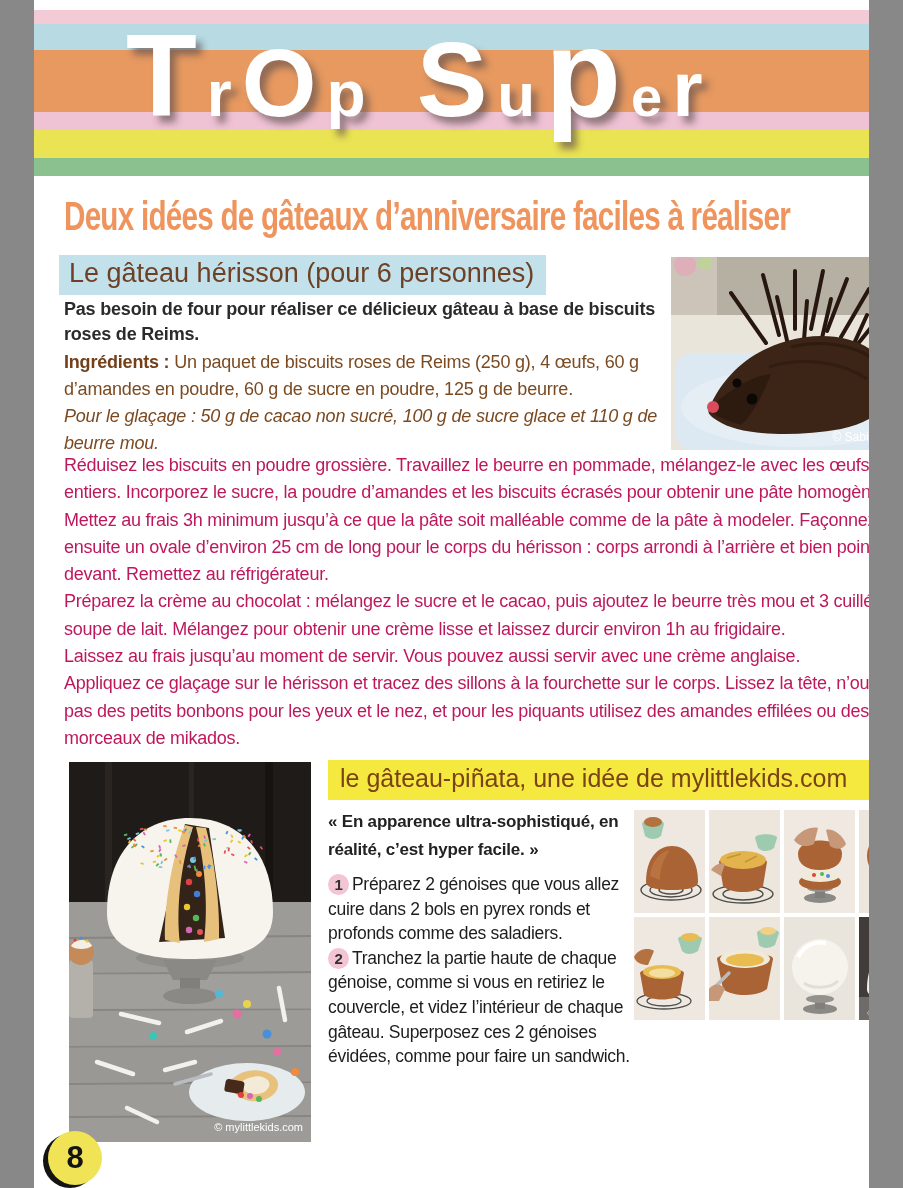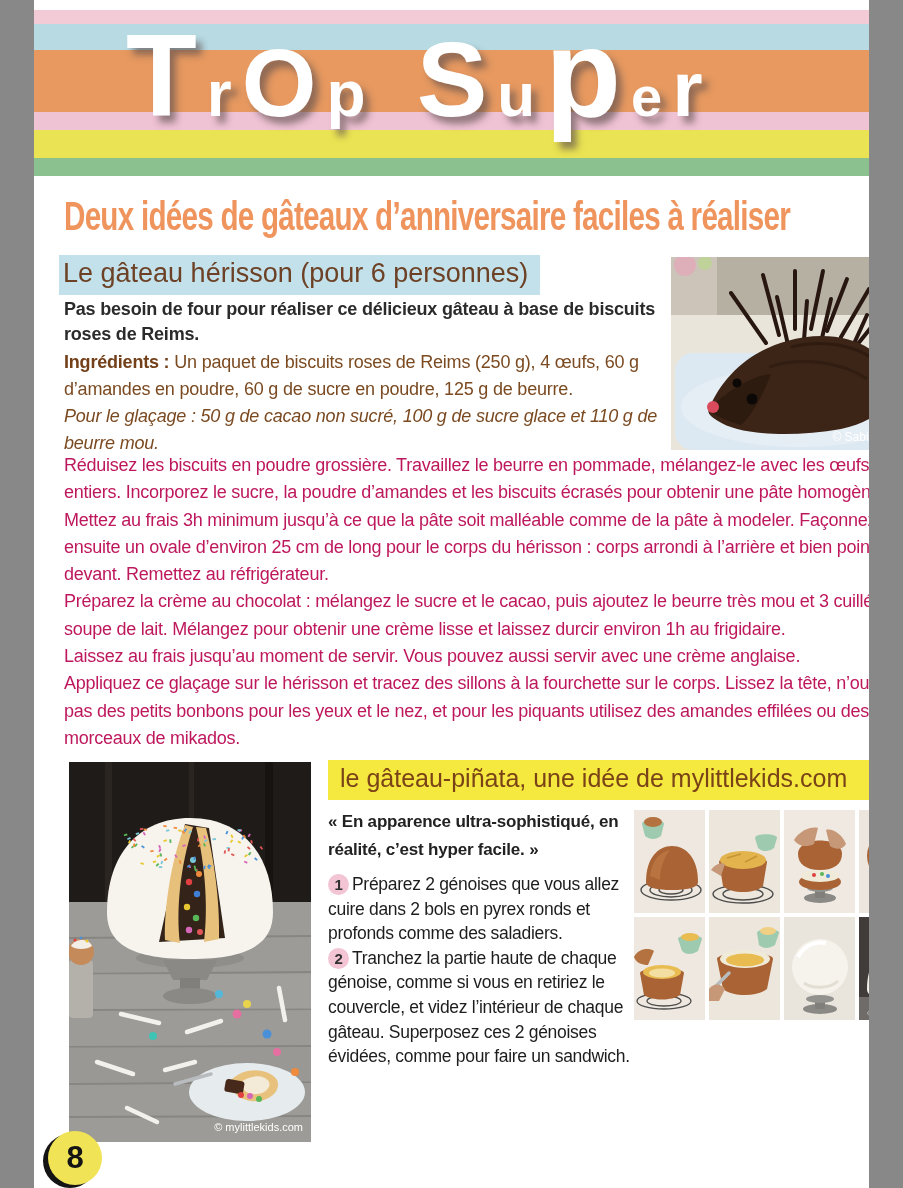--- a/index.html
+++ b/index.html
@@ -25,21 +25,21 @@
     font-family:"Liberation Sans",sans-serif;
   }
   
   .main-heading{
     position:absolute;left:30px;top:194px;width:1180px;
     font-size:40px;font-weight:bold;letter-spacing:-1px;color:#ef945d;
     transform:scaleX(.74);transform-origin:left top;white-space:nowrap;
   }
   
   .h-box{
-    position:absolute;display:inline-block;padding:3px 12px 6px 4px;
+    position:absolute;display:inline-block;padding:3px 12px 6px 10px;
     font-size:27px;color:#6d4125;white-space:nowrap;
   }
   .sec1-head{left:25px;top:255px;background:#c2e1eb;}
   .sec1-intro{
     position:absolute;left:30px;top:297px;width:608px;
     font-size:18px;font-weight:bold;line-height:25px;letter-spacing:-.2px;color:#2b2b2b;
   }
   .sec1-ingr{
     position:absolute;left:30px;top:349px;width:612px;
     font-size:18px;line-height:27px;letter-spacing:-.2px;color:#7b4a21;

